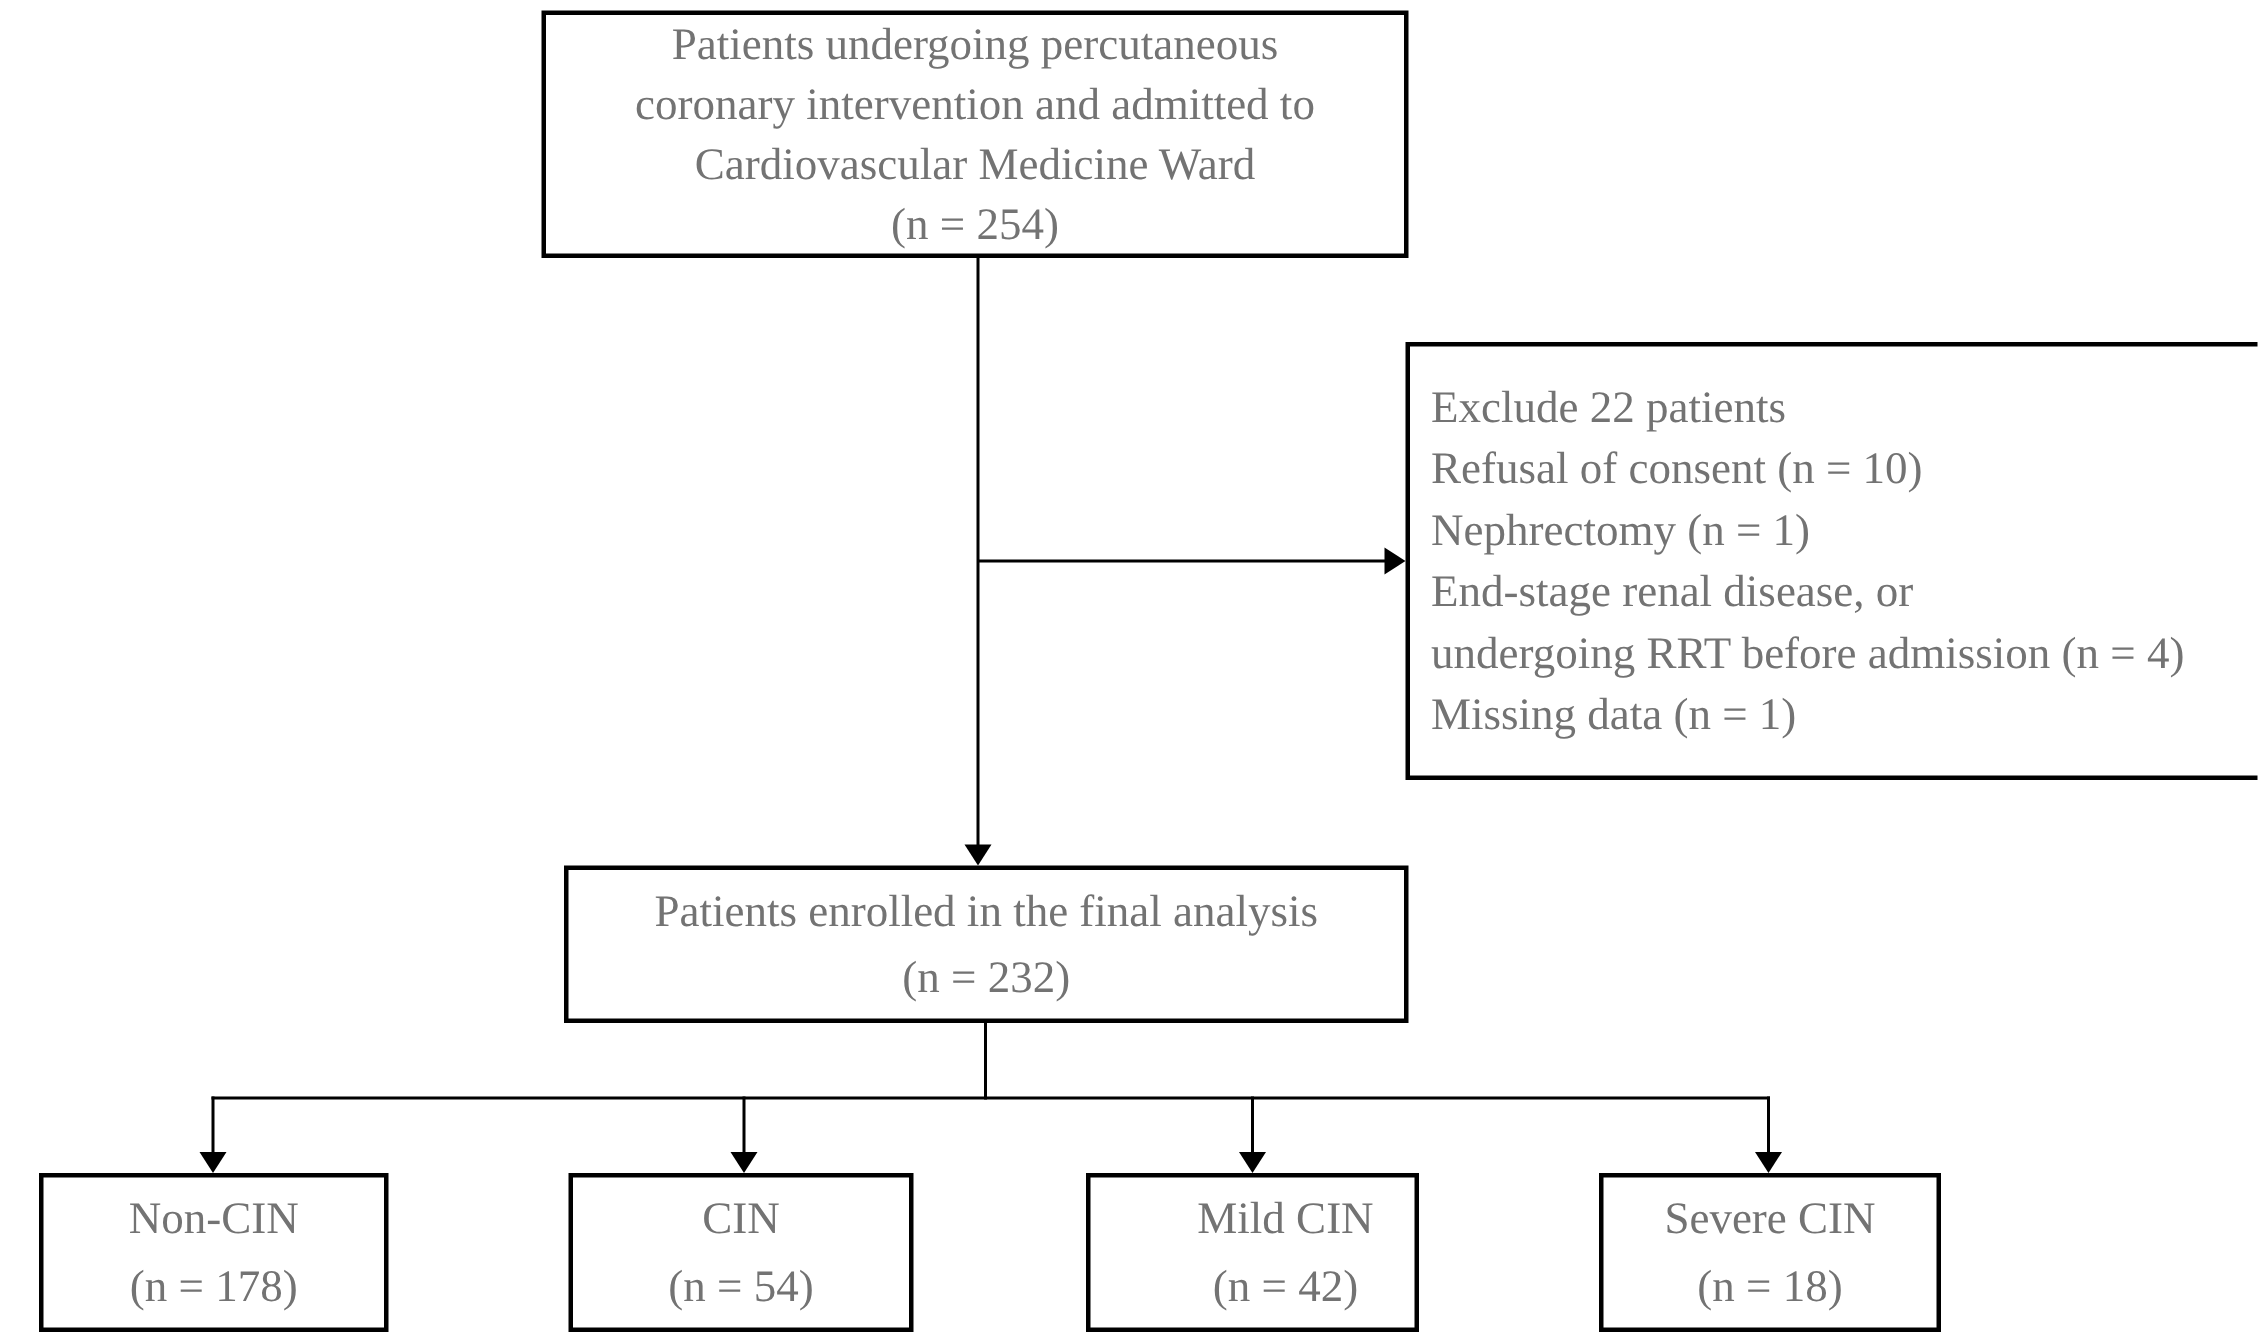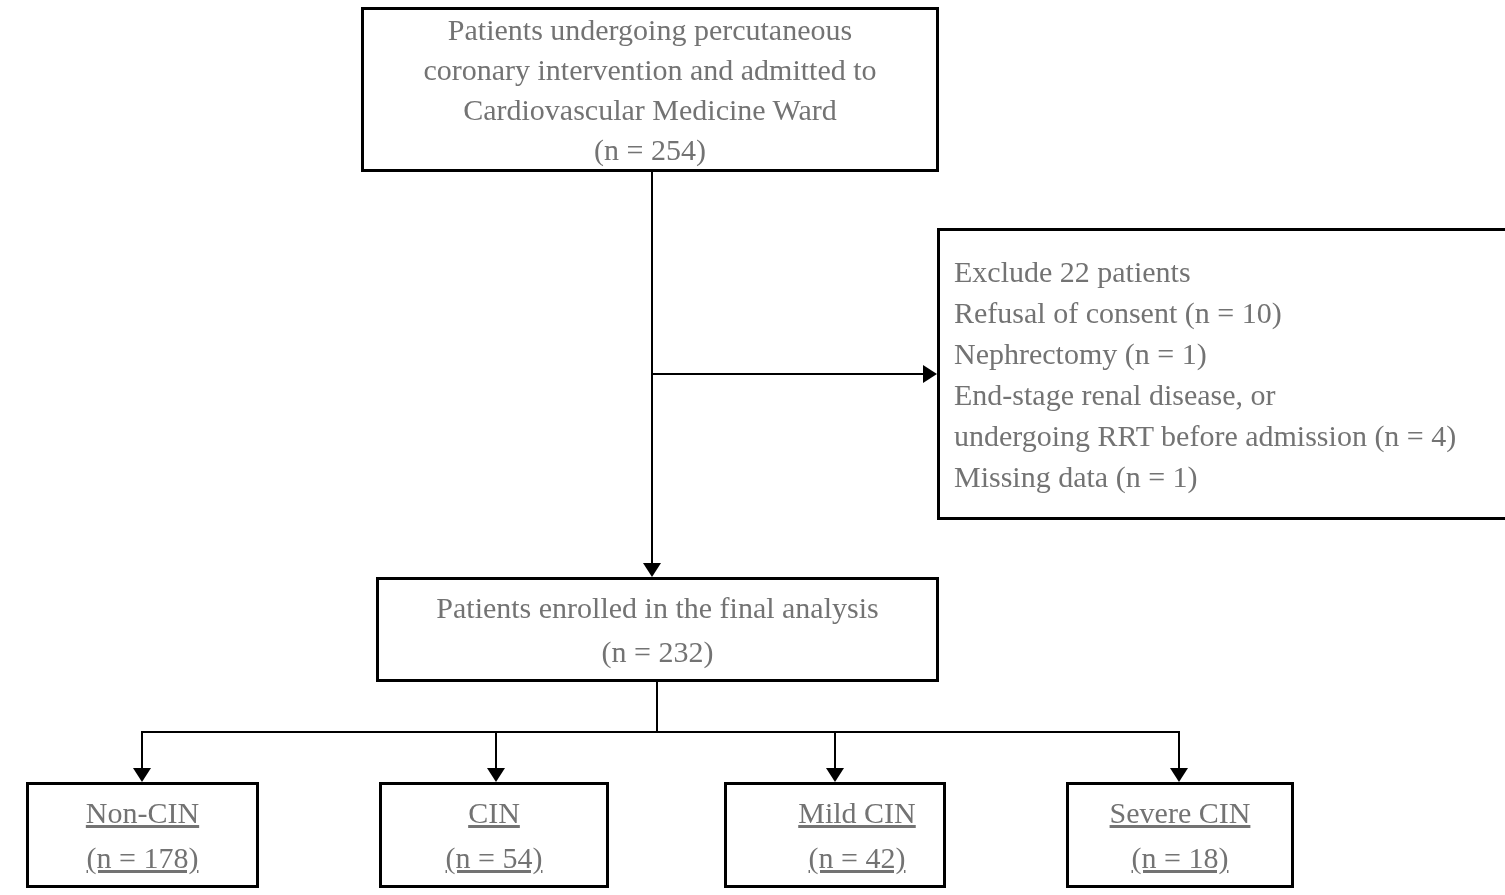--- a/index.html
+++ b/index.html
@@ -24,21 +24,21 @@
     align-items:center;justify-content:center;
     text-align:center;
   }
   .box.leftalign{
     display:flex;flex-direction:column;
     justify-content:center;
     text-align:left;
     padding:6px 10px 6px 14px;
   }
   .ln{display:block;line-height:40px;}
-  .box.bottom .ln{line-height:45px;text-decoration:underline;}
+  .box.bottom .ln{line-height:45px;}
   .box.mid .ln{line-height:44px;}
   .box.leftalign .ln{line-height:41px;}
   .vline,.hline{position:absolute;background:#000000;}
   .vline{width:2px;}
   .hline{height:2px;}
   .arrow-down{
     position:absolute;width:0;height:0;
     border-left:9px solid transparent;
     border-right:9px solid transparent;
     border-top:14px solid #000000;

